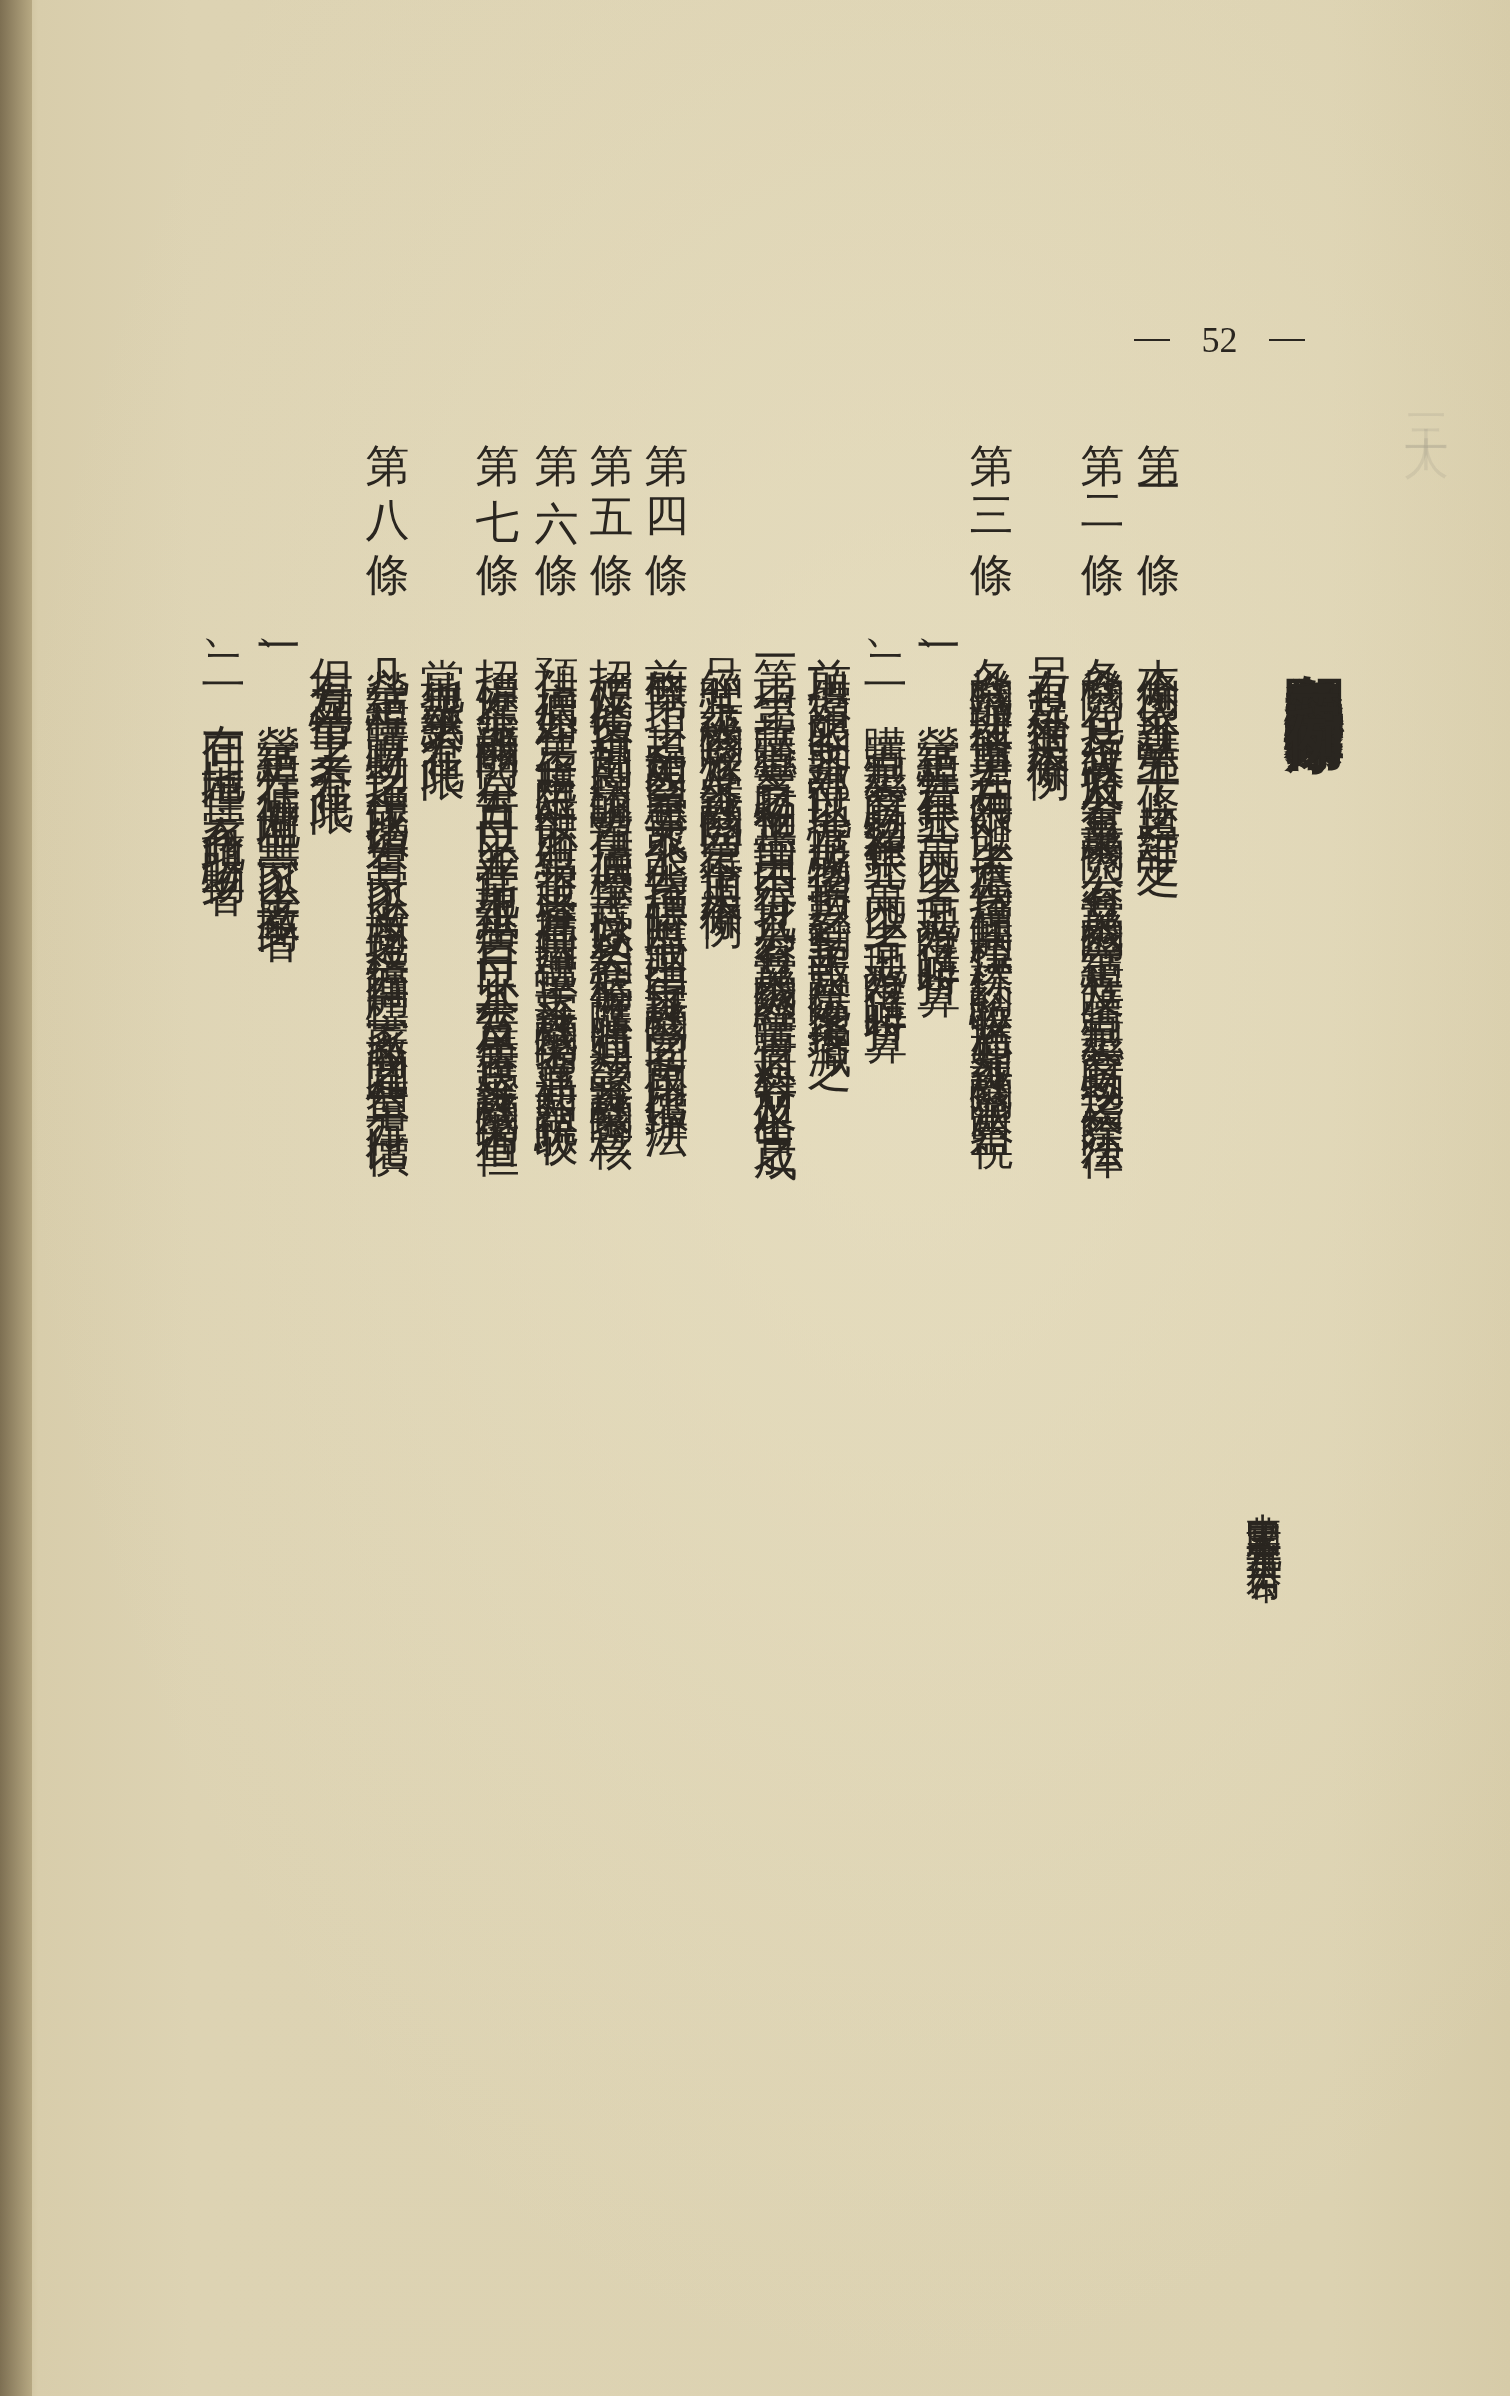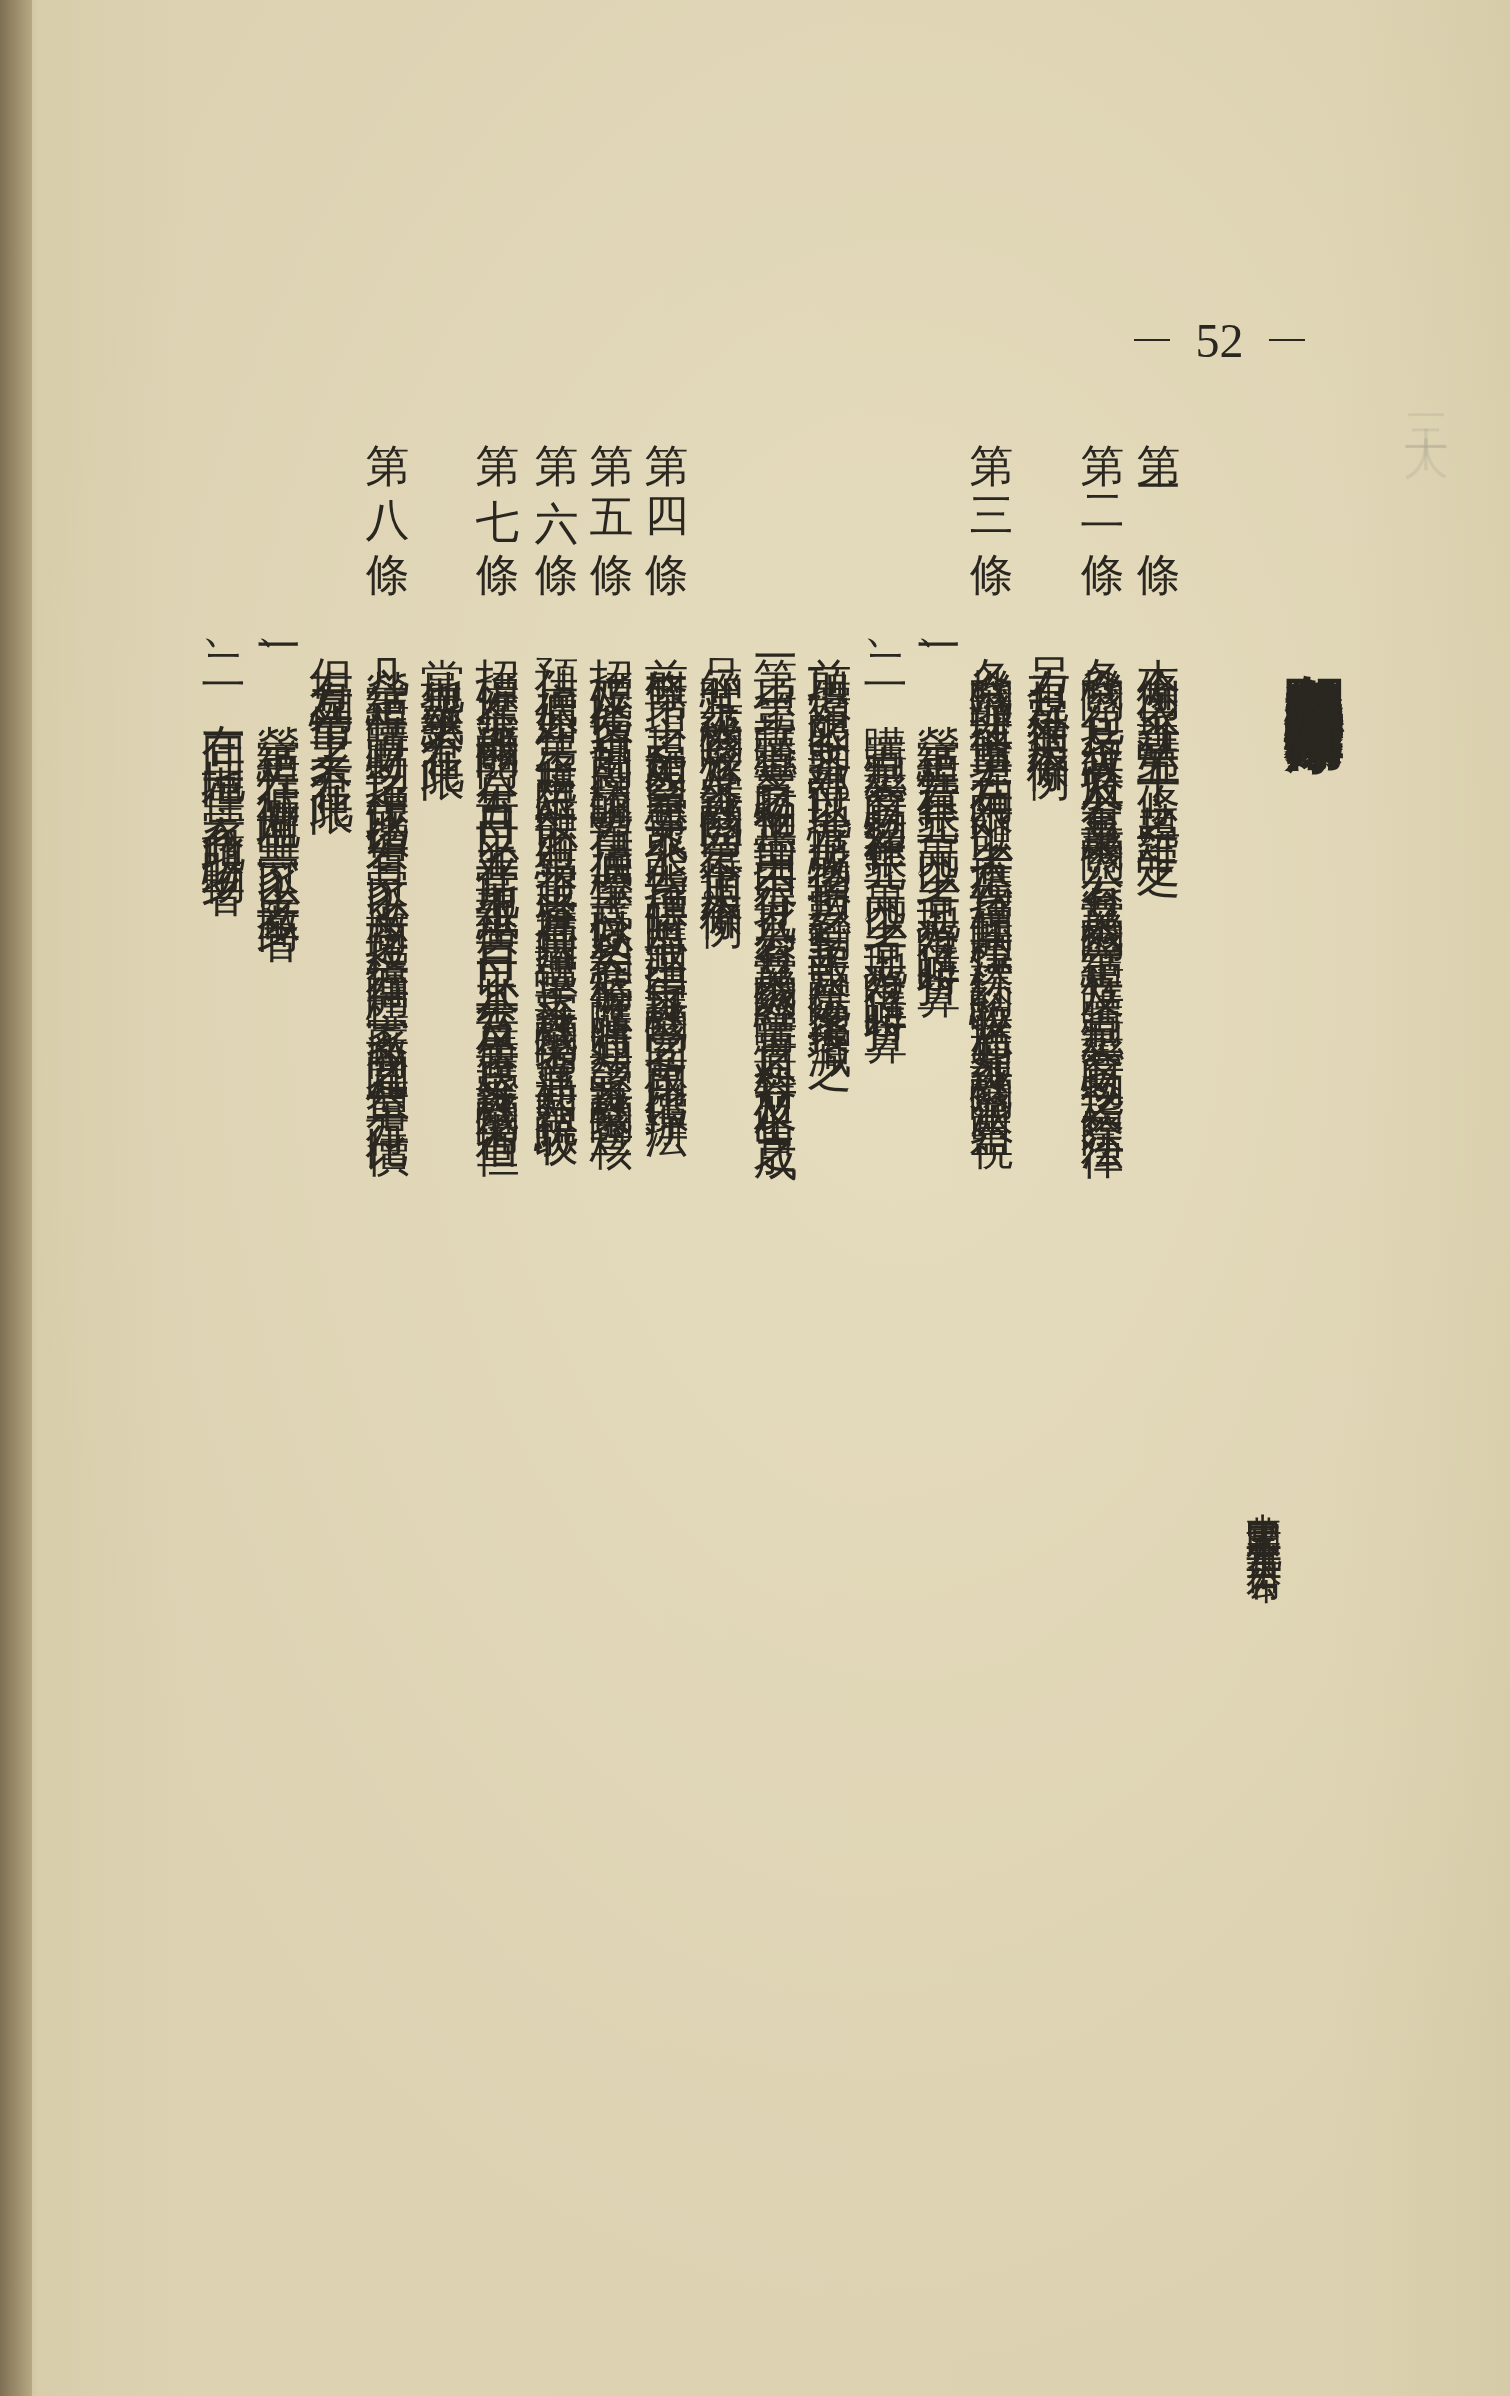--- a/index.html
+++ b/index.html
@@ -15,21 +15,21 @@
       radial-gradient(ellipse at 60% 40%, rgba(236,228,200,0.6), rgba(210,198,165,0) 70%),
       linear-gradient(90deg, #a89a78 0px, #c9bd98 21px, #d8cdab 38px, #ddd3b3 190px, #dcd2b1 1332px, #d6cba8 1510px);
   }
   .gutter {
     position:absolute; left:0; top:0; width:32px; height:2397px;
     background: linear-gradient(90deg,#7d6f52,#b7a983);
   }
   .pagenum {
     position:absolute; left:1134px; top:316px; width:171px; height:48px;
     display:flex; align-items:center; justify-content:space-between;
-    font-size:48px; font-family:"Liberation Serif", serif;
+    font-size:36px; font-family:"Liberation Serif", serif;
   }
   .pagenum .dash { width:36px; height:2.9px; background:#2a2620; display:block; }
   .col {
     position:absolute;
     writing-mode: vertical-rl;
     text-orientation: upright;
     white-space: nowrap;
     font-size:44px;
     line-height:1;
     letter-spacing:11.4px;

